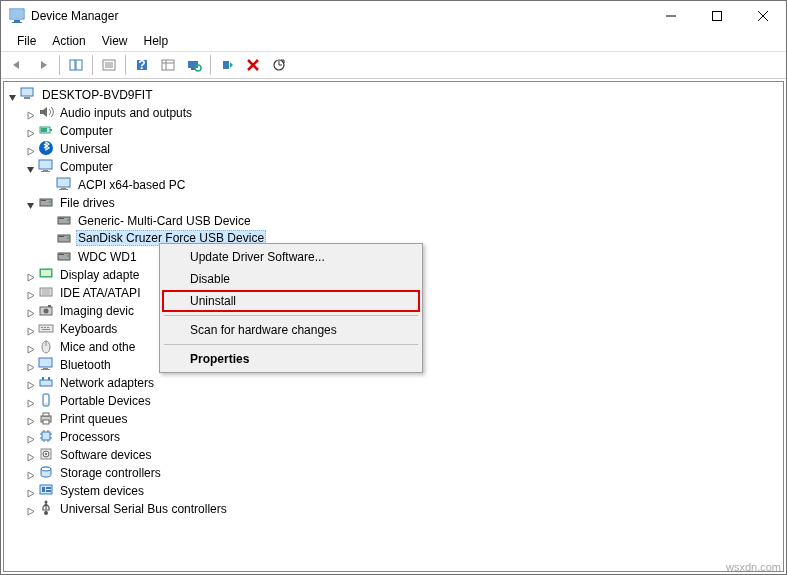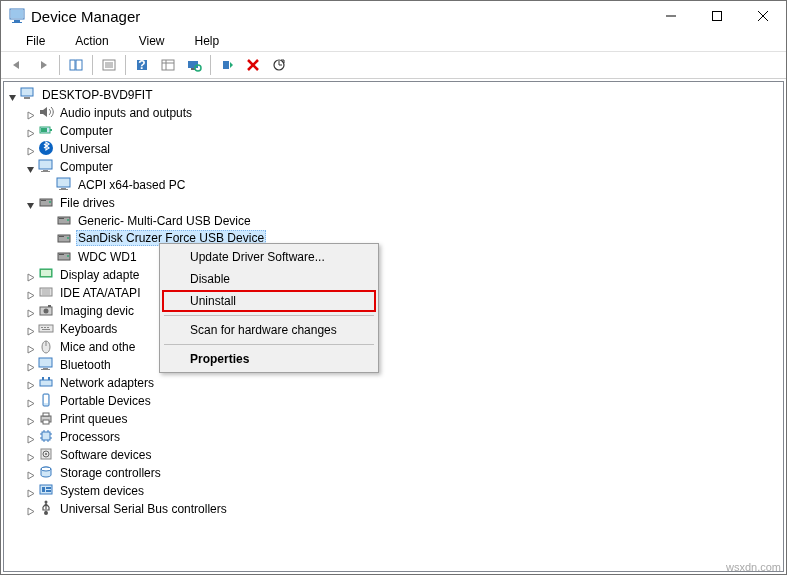--- a/index.html
+++ b/index.html
@@ -1,37 +1,37 @@
 <!DOCTYPE html>
 <html><head>
 <meta charset="utf-8">
 <style>
 *{box-sizing:border-box;margin:0;padding:0;font-family:"Segoe UI",Tahoma,sans-serif;font-size:12px;color:#000}
 html,body{width:787px;height:575px;overflow:hidden;background:#fff}
 .window{width:787px;height:575px;border:1px solid #707070;display:flex;flex-direction:column;background:#fff}
 .titlebar{height:30px;display:flex;align-items:center;padding-left:8px;background:#fff}
 .titlebar .app-icon{width:16px;height:16px;margin-right:6px}
-.titlebar .title{flex:1;font-size:15px}
+.titlebar .title{flex:1;font-size:12px}
 .win-btns{display:flex;height:30px}
 .win-btn{width:46px;display:flex;align-items:center;justify-content:center;font-family:sans-serif;font-size:13px}
-.menubar{height:20px;display:flex;align-items:center;padding:0 18px;gap:16px}
+.menubar{height:20px;display:flex;align-items:center;padding:0 9px;gap:2px}
 .menubar span{padding:1px 7px}
 .toolbar{height:28px;border-top:1px solid #e1e1e1;border-bottom:1px solid #d0d0d0;display:flex;align-items:center;padding:0 4px;gap:2px}
 .tbtn{width:24px;height:22px;display:flex;align-items:center;justify-content:center;border:1px solid transparent}
 .tsep{width:1px;height:20px;background:#c0c0c0;margin:0 2px}
 .tree-wrap{flex:1;border:1px solid #828790;margin:2px;overflow:auto;padding:2px 0;background:#fff}
 .watermark{position:absolute;right:6px;bottom:2px;font-size:11px;color:#aaa}
 .row{display:flex;align-items:flex-end;height:18px;white-space:nowrap;padding-right:6px}
 .exp{width:16px;display:flex;align-items:center;justify-content:center;color:#646464;font-size:10px;cursor:pointer}
 .exp.blank{visibility:hidden}
 .nicon{width:16px;height:16px;margin-right:4px;display:flex;align-items:center;justify-content:center}
 .row .lbl{padding:0 2px}
 .row.selected .lbl{background:#cce8ff;border:1px dotted #7eb4ea;padding:0 1px}
 .ind{display:inline-block}
-.ctx{position:absolute;left:159px;top:243px;width:220px;background:#f0f0f0;border:1px solid #a0a0a0;box-shadow:2px 2px 4px rgba(0,0,0,0.25);padding:2px}
+.ctx{position:absolute;left:159px;top:243px;width:264px;background:#f0f0f0;border:1px solid #a0a0a0;box-shadow:2px 2px 4px rgba(0,0,0,0.25);padding:2px}
 .ctx .mi{padding:4px 20px 4px 28px;font-size:12px}
 .ctx .sep{height:1px;background:#c0c0c0;margin:3px 2px}
 .ctx .bold{font-weight:bold}
 .highlight-box{border:2px solid #e10000;padding:2px 18px 2px 26px!important}
 svg{display:block}
 </style>
 </head>
 <body>
 
 <div class="window">

